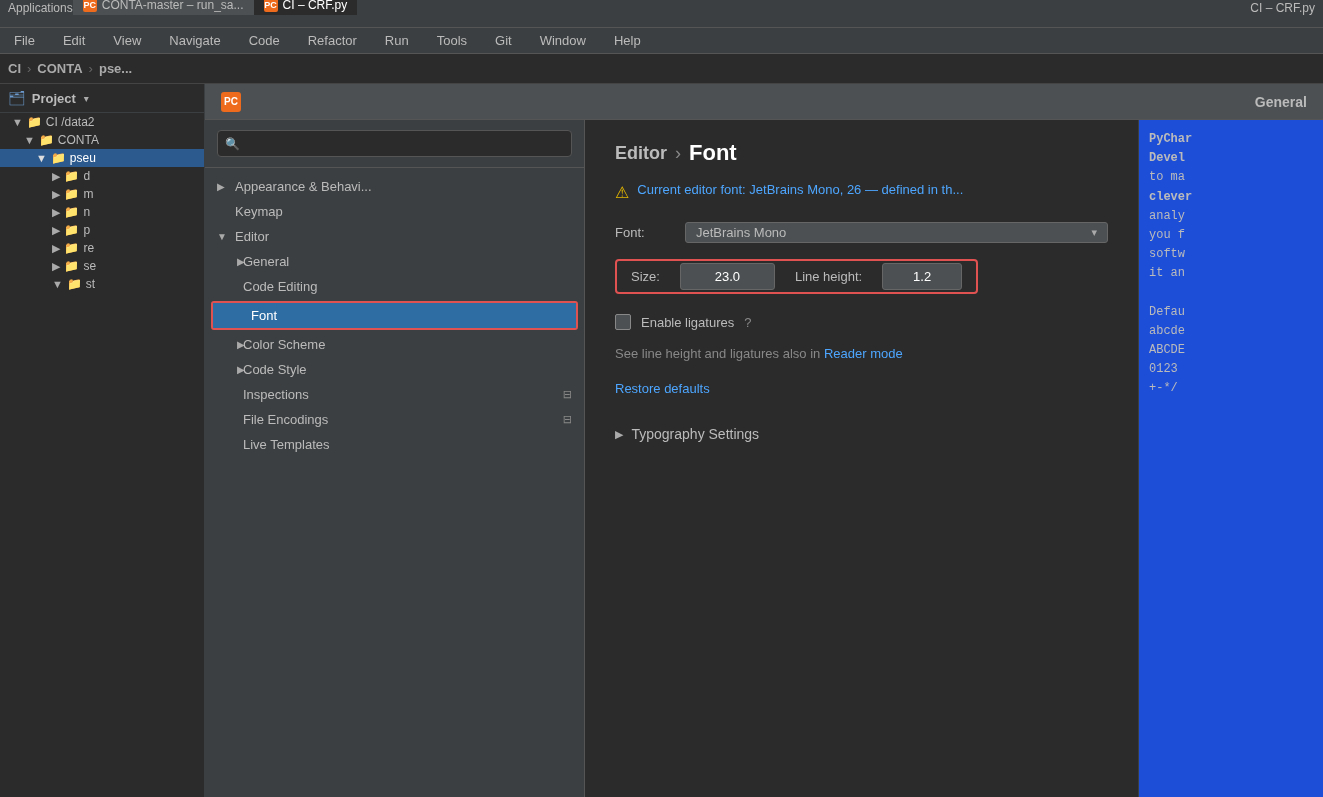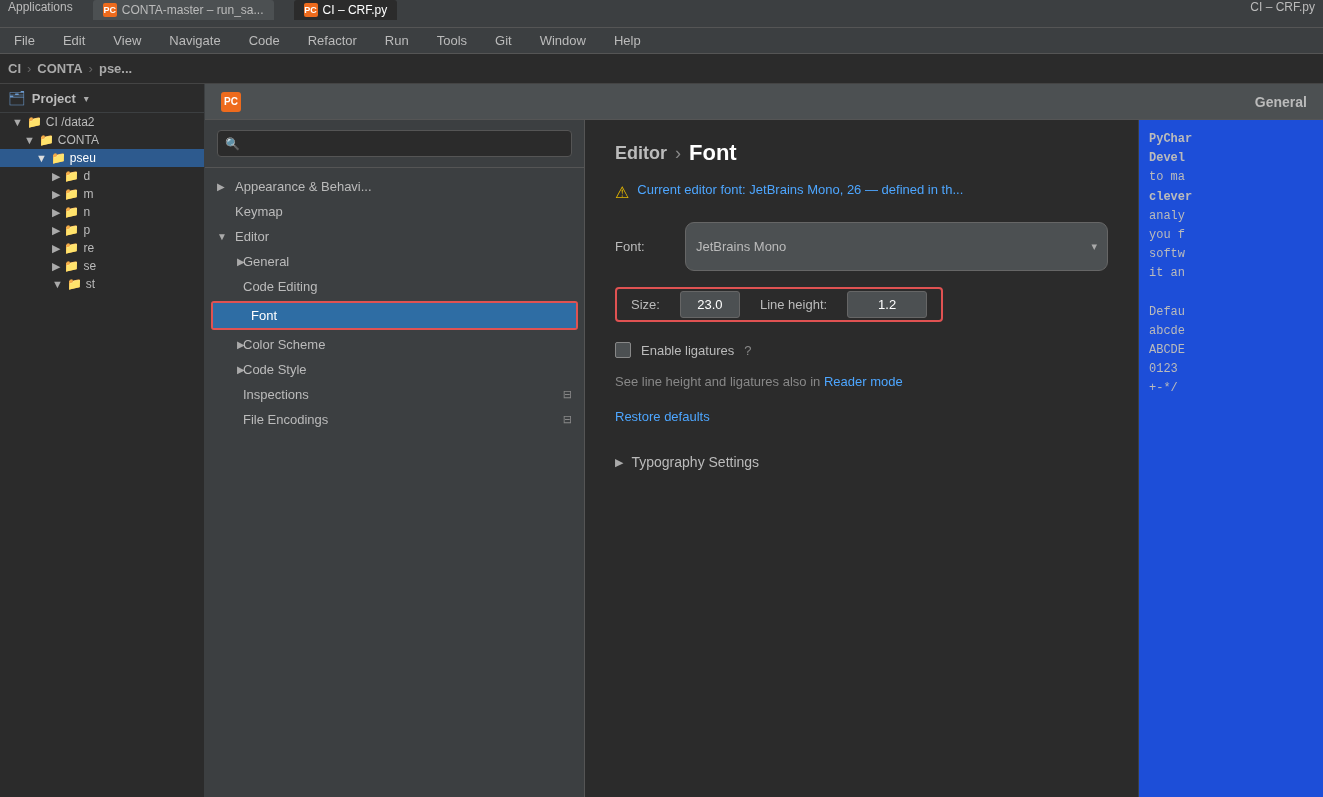--- a/index.html
+++ b/index.html
@@ -11,23 +11,23 @@
       width: 1323px;
       height: 797px;
       overflow: hidden;
     }
 
     
     .top-bar {
       background: #3c3f41;
       height: 28px;
       display: flex;
-      align-items: flex-start;
-      padding: 0 8px;
-      gap: 20px;
+      align-items: flex-end;
+      padding: 12px 8px;
+      gap: 0;
       border-bottom: 1px solid #555;
     }
     .top-bar-apps {
       color: #bbb;
       font-size: 12px;
     }
     .tab {
       background: #4c5052;
       color: #bbb;
       font-size: 12px;
@@ -314,23 +314,23 @@
     }
     .font-label {
       color: #bbb;
       font-size: 13px;
       min-width: 60px;
     }
     .font-dropdown {
       flex: 1;
       background: #4c5052;
       border: 1px solid #666;
-      border-radius: 9px;
-      color: #bbb;
-      padding: 16px 10px;
+      border-radius: 3px;
+      color: #bbb;
+      padding: 2px 10px;
       font-size: 13px;
       display: flex;
       align-items: center;
       justify-content: space-between;
       cursor: pointer;
       max-width: 480px;
     }
     .font-dropdown-arrow {
       color: #aaa;
       font-size: 11px;
@@ -350,21 +350,21 @@
       color: #bbb;
       font-size: 13px;
     }
     .size-input {
       background: #4c5052;
       border: 1px solid #666;
       border-radius: 3px;
       color: #fff;
       padding: 5px 10px;
       font-size: 13px;
-      width: 60px;
+      width: 95px;
       text-align: center;
       outline: none;
     }
     .line-height-label {
       color: #bbb;
       font-size: 13px;
     }
     .line-height-input {
       background: #4c5052;
       border: 1px solid #666;
@@ -641,20 +641,24 @@
               <span class="stree-badge">⊟</span>
             </div>
 
 
             <div class="stree-item">
               <span class="arrow" style="padding-left:20px;"></span>
               <span>File Encodings</span>
               <span class="stree-badge">⊟</span>
             </div>
 
+            <div class="stree-item">
+              <span class="arrow" style="padding-left:20px;"></span>
+              <span>Live Templates</span>
+            </div>
           </div>
         </div>
 
         <div class="settings-right">
           <div class="settings-content">
 
             <div class="editor-breadcrumb">
               <span class="editor-breadcrumb-item">Editor</span>
               <span class="editor-breadcrumb-sep">›</span>
               <span class="editor-breadcrumb-current">Font</span>

